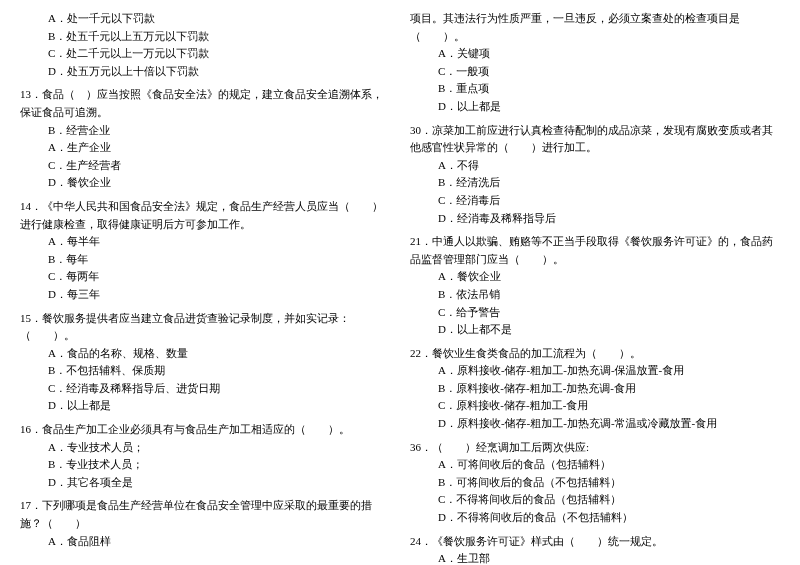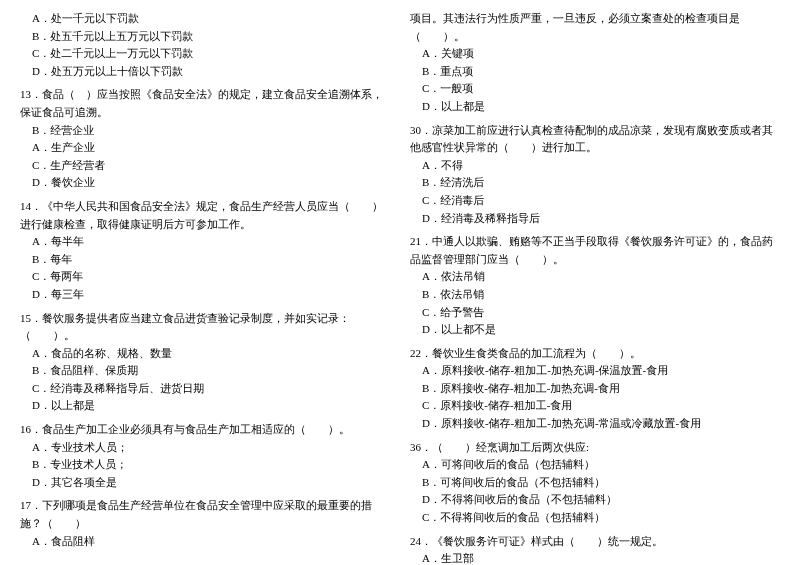--- a/index.html
+++ b/index.html
@@ -24,21 +24,21 @@
       flex: 1;
     }
     .question-block {
       margin-bottom: 6px;
     }
     .question-text {
       line-height: 1.6;
       text-indent: 0;
     }
     .option {
-      margin-left: 12px;
+      margin-left: 28px;
       line-height: 1.6;
     }
   </style>
 </head>
 <body>
 
 <div class="page-content">
   <div class="column" id="left-col">
       <div class="question-block">
         <div class="option">A．处一千元以下罚款</div>
@@ -56,69 +56,69 @@
       <div class="question-block">
         <div class="question-text">14．《中华人民共和国食品安全法》规定，食品生产经营人员应当（　　）进行健康检查，取得健康证明后方可参加工作。</div>
         <div class="option">A．每半年</div>
         <div class="option">B．每年</div>
         <div class="option">C．每两年</div>
         <div class="option">D．每三年</div>
       </div>
       <div class="question-block">
         <div class="question-text">15．餐饮服务提供者应当建立食品进货查验记录制度，并如实记录：（　　）。</div>
         <div class="option">A．食品的名称、规格、数量</div>
-        <div class="option">B．食品阻样、保质期</div>
+        <div class="option">B．不包括辅料、保质期</div>
         <div class="option">C．经消毒及稀释指导后、进货日期</div>
         <div class="option">D．以上都是</div>
       </div>
       <div class="question-block">
         <div class="question-text">16．食品生产加工企业必须具有与食品生产加工相适应的（　　）。</div>
         <div class="option">A．专业技术人员；</div>
         <div class="option">B．专业技术人员；</div>
         <div class="option">D．其它各项全是</div>
       </div>
       <div class="question-block">
         <div class="question-text">17．下列哪项是食品生产经营单位在食品安全管理中应采取的最重要的措施？（　　）</div>
         <div class="option">A．食品阻样</div>
       </div>
     </div>
   <div class="column" id="right-col">
       <div class="question-block">
         <div class="question-text">项目。其违法行为性质严重，一旦违反，必须立案查处的检查项目是（　　）。</div>
         <div class="option">A．关键项</div>
+        <div class="option">C．一般项</div>
         <div class="option">B．重点项</div>
-        <div class="option">C．一般项</div>
         <div class="option">D．以上都是</div>
       </div>
       <div class="question-block">
         <div class="question-text">30．凉菜加工前应进行认真检查待配制的成品凉菜，发现有腐败变质或者其他感官性状异常的（　　）进行加工。</div>
         <div class="option">A．不得</div>
         <div class="option">B．经清洗后</div>
         <div class="option">C．经消毒后</div>
         <div class="option">D．经消毒及稀释指导后</div>
       </div>
       <div class="question-block">
         <div class="question-text">21．中通人以欺骗、贿赂等不正当手段取得《餐饮服务许可证》的，食品药品监督管理部门应当（　　）。</div>
-        <div class="option">A．依法吊销</div>
+        <div class="option">A．餐饮企业</div>
         <div class="option">B．依法吊销</div>
         <div class="option">C．给予警告</div>
         <div class="option">D．以上都不是</div>
       </div>
       <div class="question-block">
         <div class="question-text">22．餐饮业生食类食品的加工流程为（　　）。</div>
         <div class="option">A．原料接收-储存-粗加工-加热充调-保温放置-食用</div>
         <div class="option">B．原料接收-储存-粗加工-加热充调-食用</div>
         <div class="option">C．原料接收-储存-粗加工-食用</div>
         <div class="option">D．原料接收-储存-粗加工-加热充调-常温或冷藏放置-食用</div>
       </div>
       <div class="question-block">
         <div class="question-text">36．（　　）经烹调加工后两次供应:</div>
         <div class="option">A．可将间收后的食品（包括辅料）</div>
         <div class="option">B．可将间收后的食品（不包括辅料）</div>
+        <div class="option">C．不得将间收后的食品（包括辅料）</div>
         <div class="option">D．不得将间收后的食品（不包括辅料）</div>
-        <div class="option">C．不得将间收后的食品（包括辅料）</div>
       </div>
       <div class="question-block">
         <div class="question-text">24．《餐饮服务许可证》样式由（　　）统一规定。</div>
         <div class="option">A．生卫部</div>
       </div>
     </div>
 </div>
 
 </body></html>

